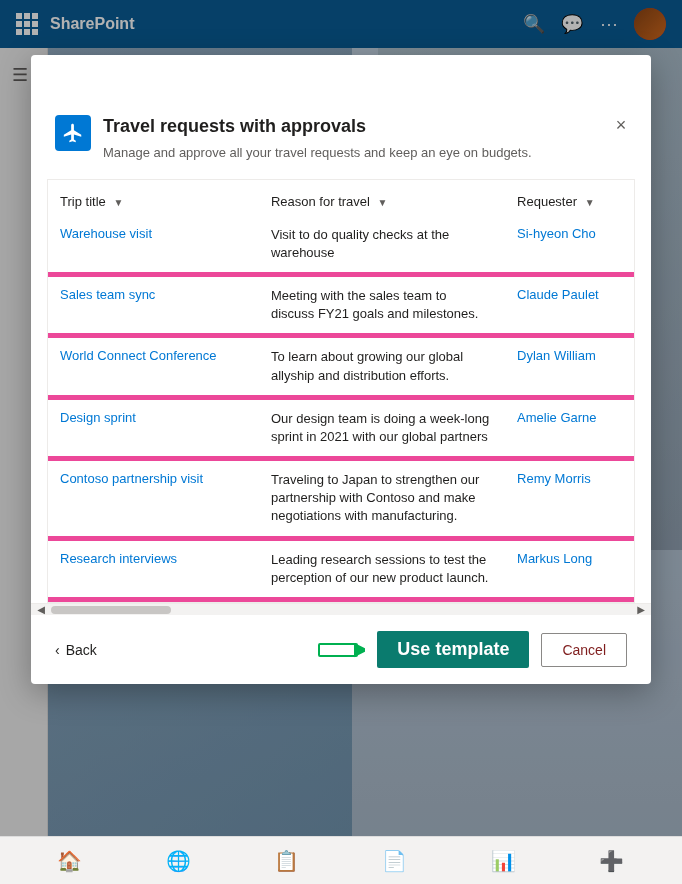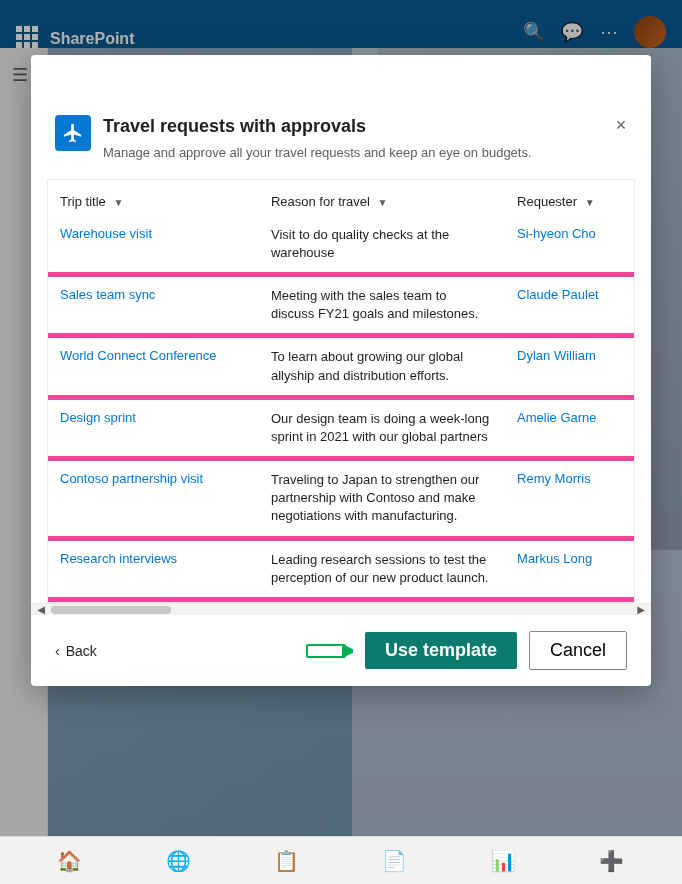--- a/index.html
+++ b/index.html
@@ -10,21 +10,21 @@
       height: 884px;
       overflow: hidden;
       position: relative;
     }
 
     
     .topbar {
       background: #0a5c96;
       height: 48px;
       display: flex;
-      align-items: flex-end;
+      align-items: center;
       padding: 0 16px;
       gap: 12px;
     }
     .topbar-waffle {
       display: grid;
       grid-template-columns: repeat(3, 6px);
       gap: 2px;
     }
     .topbar-waffle span {
       width: 6px; height: 6px;
@@ -297,24 +297,24 @@
       color: white;
       border: none;
       padding: 8px 20px;
       font-size: 18px;
       font-weight: 600;
       border-radius: 2px;
       cursor: pointer;
     }
     .cancel-btn {
       background: white;
-      color: #000000;
+      color: #7f1d1d;
       border: 1px solid #8a8886;
       padding: 8px 20px;
-      font-size: 18px;
+      font-size: 14px;
       border-radius: 2px;
       cursor: pointer;
     }
 
     
     .bottom-nav {
       position: absolute;
       bottom: 0; left: 0; right: 0;
       height: 48px;
       background: #f3f2f1;

